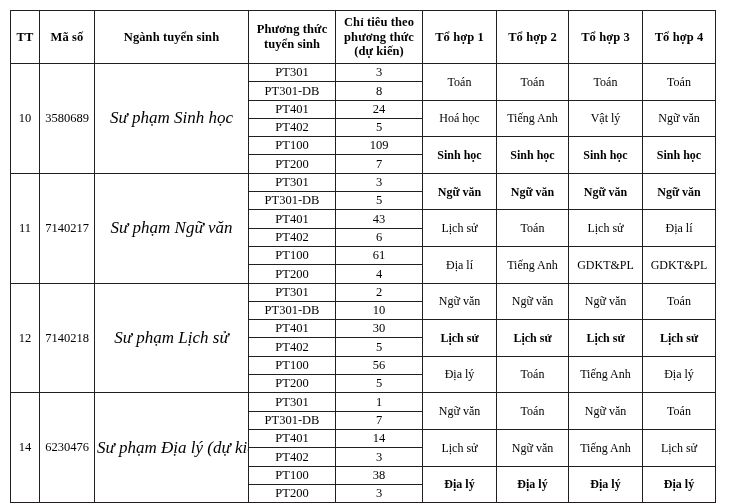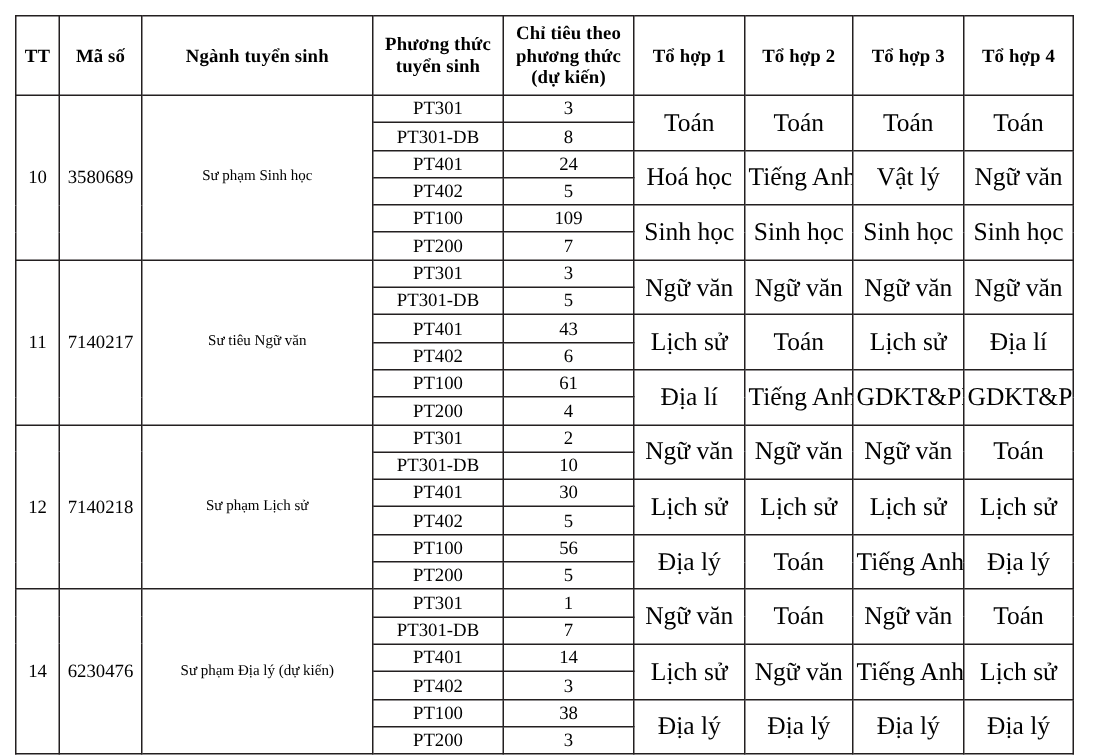--- a/index.html
+++ b/index.html
@@ -42,31 +42,32 @@
     font-weight: bold;
     height: 52px;
     white-space: normal;
     font-size: 12.5px;
     letter-spacing: 0.1px;
   }
   td.c-tt, td.c-ma, td.c-nganh {
     font-weight: normal;
   }
   td.c-nganh {
-    font-size: 10px;
+    font-size: 17px;
+    font-style: italic;
   }
   td.c-pt, td.c-ct {
     height: 17.3px;
     font-size: 12.5px;
   }
   td.c-th {
-    font-size: 17px;
+    font-size: 12px;
   }
   td.bold {
-    font-weight: normal;
+    font-weight: bold;
   }
   
   col.w-tt     { width: 29px; }
   col.w-ma     { width: 55px; }
   col.w-nganh  { width: 154px; }
   col.w-pt     { width: 87px; }
   col.w-ct     { width: 87px; }
   col.w-th1    { width: 74px; }
   col.w-th2    { width: 72px; }
   col.w-th3    { width: 74px; }
@@ -137,21 +138,21 @@
           <td class="c-th bold" rowspan="2">Sinh học</td>
           <td class="c-th bold" rowspan="2">Sinh học</td>
         </tr>
         <tr>
           <td class="c-pt">PT200</td>
           <td class="c-ct">7</td>
         </tr>
         <tr>
           <td class="c-tt" rowspan="6">11</td>
           <td class="c-ma" rowspan="6">7140217</td>
-          <td class="c-nganh" rowspan="6">Sư tiêu Ngữ văn</td>
+          <td class="c-nganh" rowspan="6">Sư phạm Ngữ văn</td>
           <td class="c-pt">PT301</td>
           <td class="c-ct">3</td>
           <td class="c-th bold" rowspan="2">Ngữ văn</td>
           <td class="c-th bold" rowspan="2">Ngữ văn</td>
           <td class="c-th bold" rowspan="2">Ngữ văn</td>
           <td class="c-th bold" rowspan="2">Ngữ văn</td>
         </tr>
         <tr>
           <td class="c-pt">PT301-DB</td>
           <td class="c-ct">5</td>

